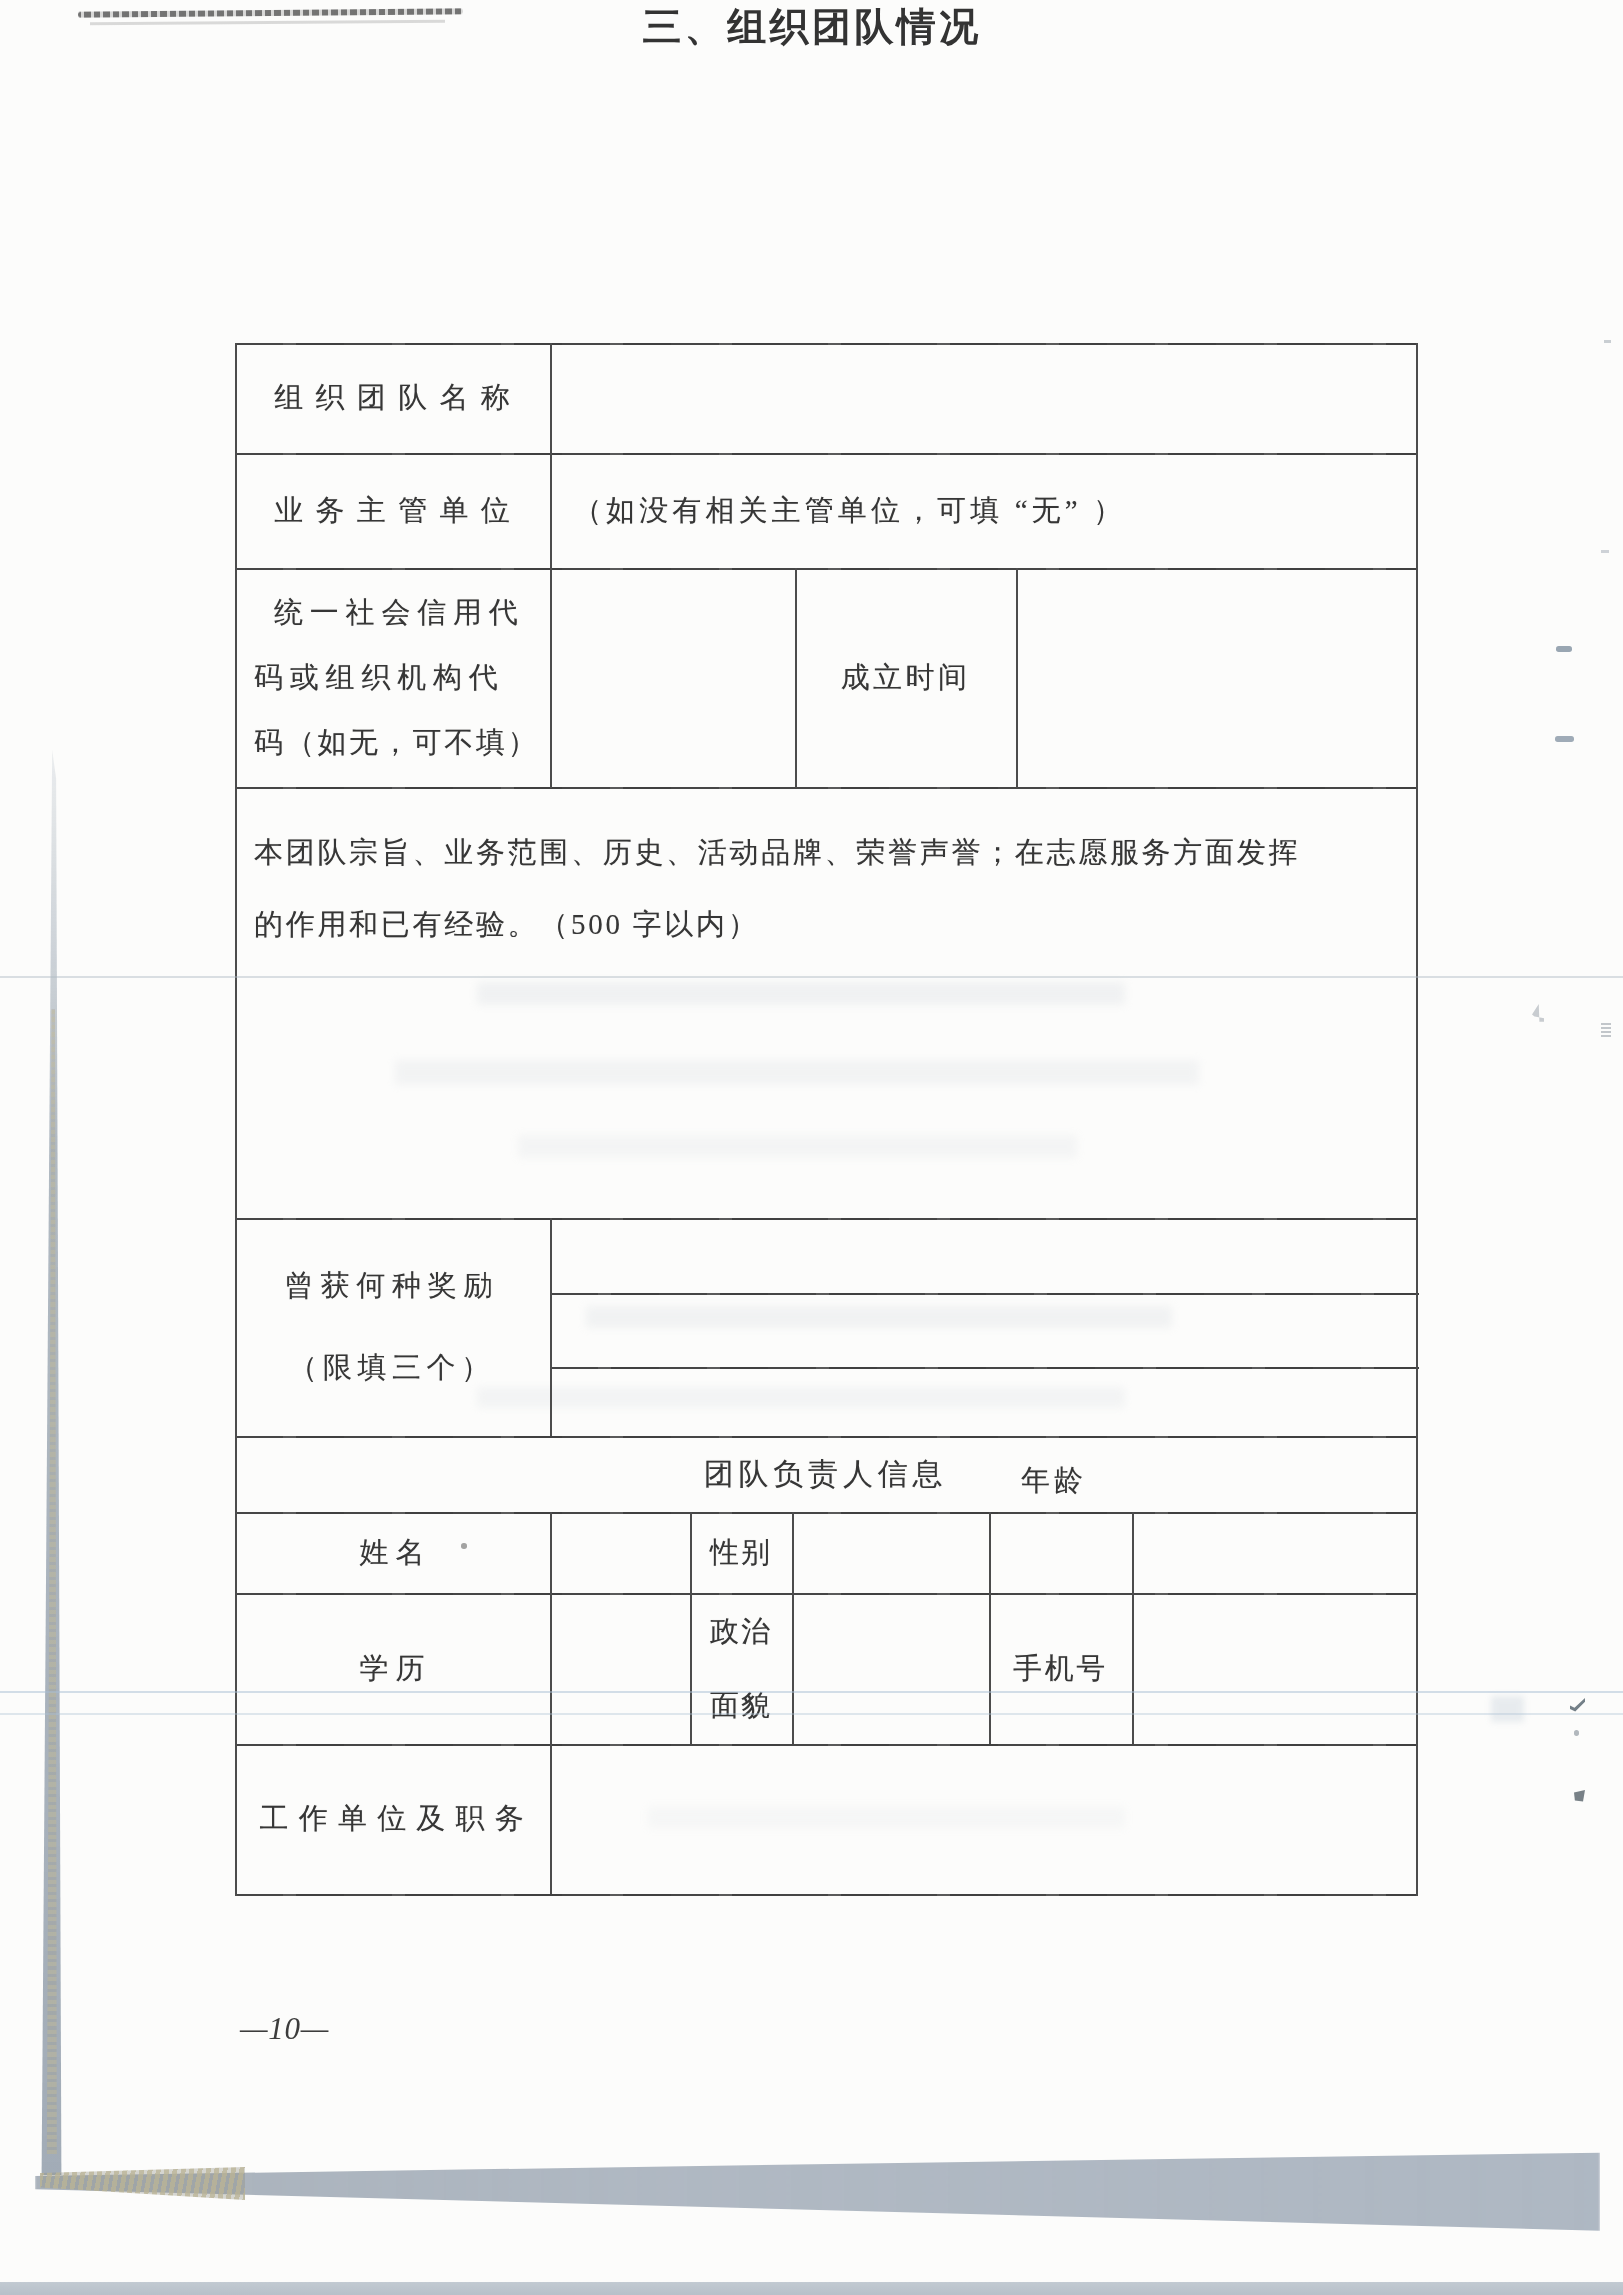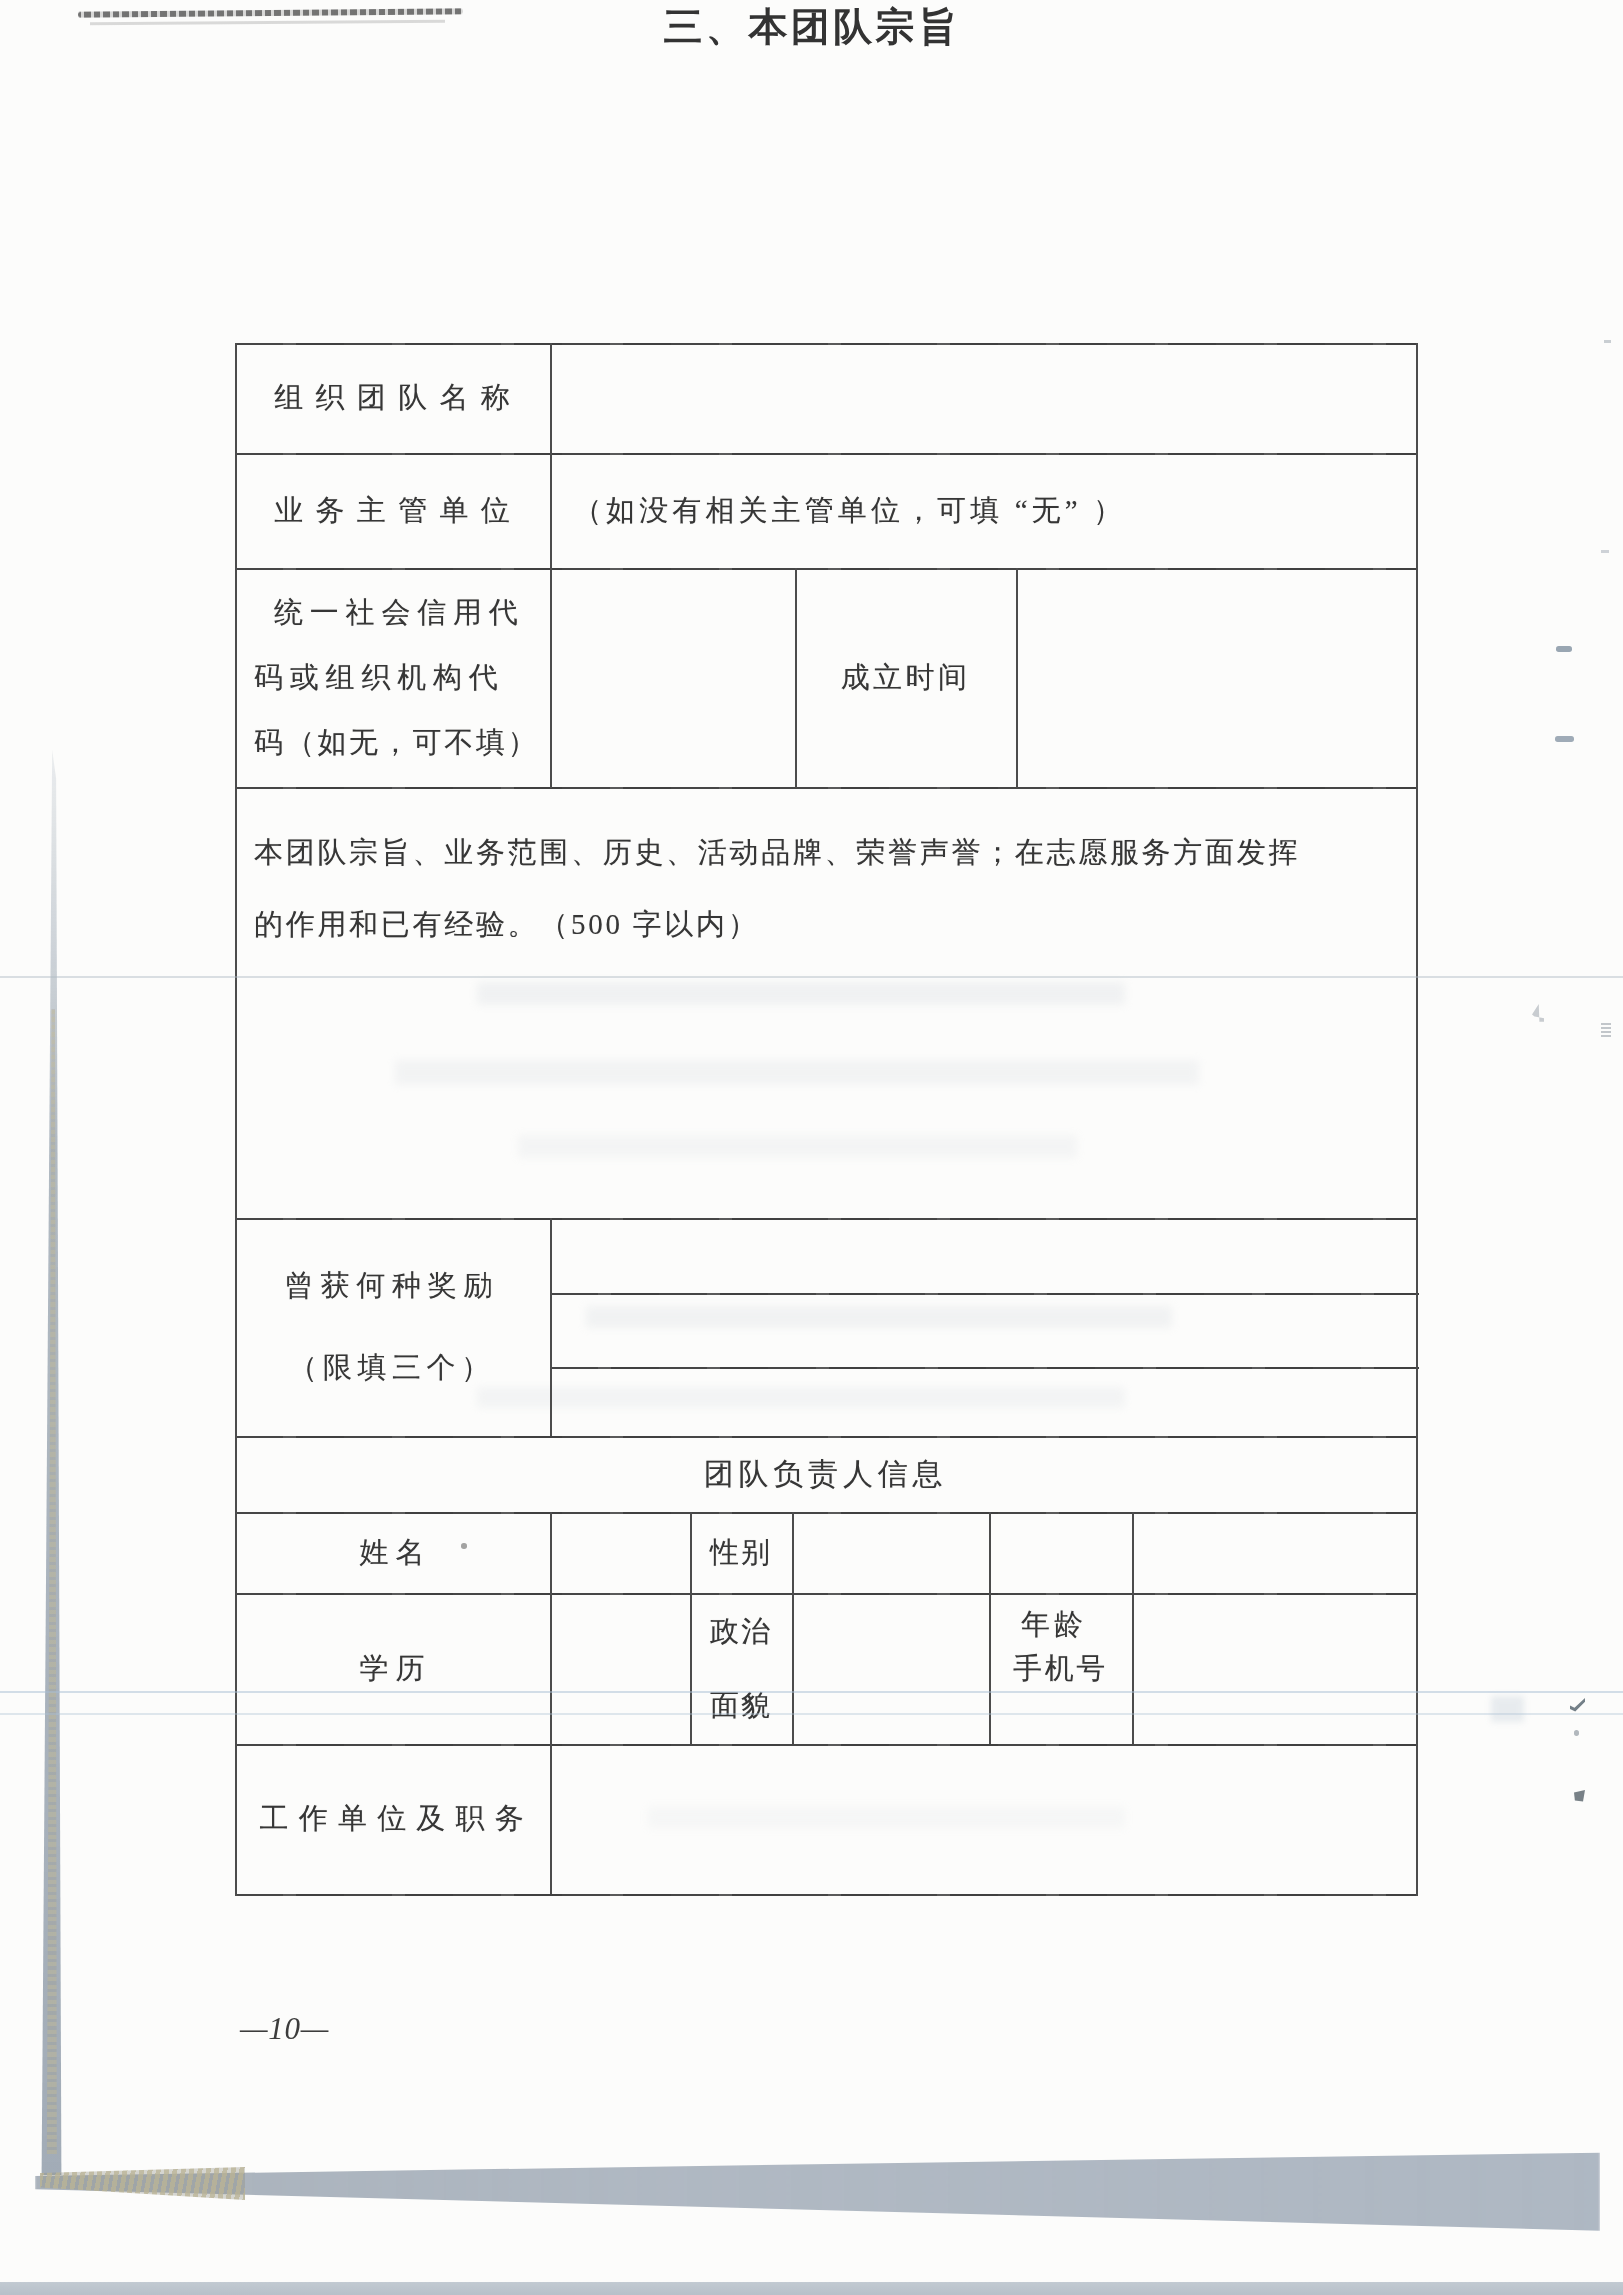--- a/index.html
+++ b/index.html
@@ -86,21 +86,21 @@
   <div class="art" style="left:477px;top:982px;width:648px;height:23px;background:#c7cdd4;opacity:.22;filter:blur(4.1px);"></div>
   <div class="art" style="left:395px;top:1060px;width:804px;height:24.5px;background:#c7cdd4;opacity:.18;filter:blur(4.1px);"></div>
   <div class="art" style="left:518px;top:1135px;width:559px;height:23px;background:#c7cdd4;opacity:.15;filter:blur(4.1px);"></div>
   <div class="art" style="left:586px;top:1306px;width:586px;height:22px;background:#c4cbd2;opacity:.2;filter:blur(4.1px);"></div>
   <div class="art" style="left:477px;top:1387px;width:648px;height:20.5px;background:#c4cbd2;opacity:.16;filter:blur(4.1px);"></div>
   <div class="art" style="left:648px;top:1807px;width:477px;height:20.5px;background:#c9cfd5;opacity:.12;filter:blur(4.1px);"></div>
   <div class="art" style="left:1491px;top:1696px;width:33px;height:26px;background:#b9c6d2;opacity:.3;filter:blur(3.4px);"></div>
 
   <div class="sheet">
 
-    <div class="title">三、本团队宗旨</div>
+    <div class="title">三、组织团队情况</div>
 
     <div class="hl" style="left:235px;top:343px;width:1183px;"></div>
     <div class="hl" style="left:235px;top:453px;width:1183px;"></div>
     <div class="hl" style="left:235px;top:568px;width:1183px;"></div>
     <div class="hl" style="left:235px;top:787px;width:1183px;"></div>
     <div class="hl" style="left:235px;top:1218px;width:1183px;"></div>
     <div class="hl" style="left:550px;top:1293px;width:869px;"></div>
     <div class="hl" style="left:550px;top:1367px;width:869px;"></div>
     <div class="hl" style="left:235px;top:1436px;width:1183px;"></div>
     <div class="hl" style="left:235px;top:1512px;width:1183px;"></div>
@@ -147,21 +147,21 @@
     <div class="cell" style="left:550px;top:1218px;width:867px;height:75px;"></div>
     <div class="cell" style="left:550px;top:1293px;width:867px;height:74px;"></div>
     <div class="cell" style="left:550px;top:1367px;width:867px;height:70px;"></div>
 
     <div class="cell" style="left:235px;top:1436px;width:1181px;height:76px;font-size:30px;letter-spacing:4.8px;">团队负责人信息</div>
 
     <div class="cell" style="left:235px;top:1512px;width:314px;height:81px;letter-spacing:6.8px;padding-left:6.8px;box-sizing:border-box;">姓名</div>
     <div class="cell" style="left:550px;top:1512px;width:140px;height:81px;"></div>
     <div class="cell" style="left:690px;top:1512px;width:102px;height:81px;letter-spacing:2px;">性别</div>
     <div class="cell" style="left:792px;top:1512px;width:197px;height:81px;"></div>
-    <div class="cell" style="left:989px;top:1584px;width:130px;height:81px;letter-spacing:4.1px;">年龄</div>
+    <div class="cell" style="left:989px;top:1440px;width:130px;height:81px;letter-spacing:4.1px;">年龄</div>
     <div class="cell" style="left:1132px;top:1512px;width:284px;height:81px;"></div>
 
     <div class="cell" style="left:235px;top:1593px;width:314px;height:151px;letter-spacing:6.8px;padding-left:6.8px;box-sizing:border-box;">学历</div>
     <div class="cell" style="left:550px;top:1593px;width:140px;height:151px;"></div>
     <div class="cell col" style="left:690px;top:1593px;width:102px;height:151px;gap:34px;">
       <div style="letter-spacing:2px;">政治</div>
       <div style="letter-spacing:2px;font-family:Liberation Mono, monospace;">面貌</div>
     </div>
     <div class="cell" style="left:792px;top:1593px;width:197px;height:151px;"></div>
     <div class="cell" style="left:989px;top:1593px;width:143px;height:151px;letter-spacing:2.7px;">手机号</div>

